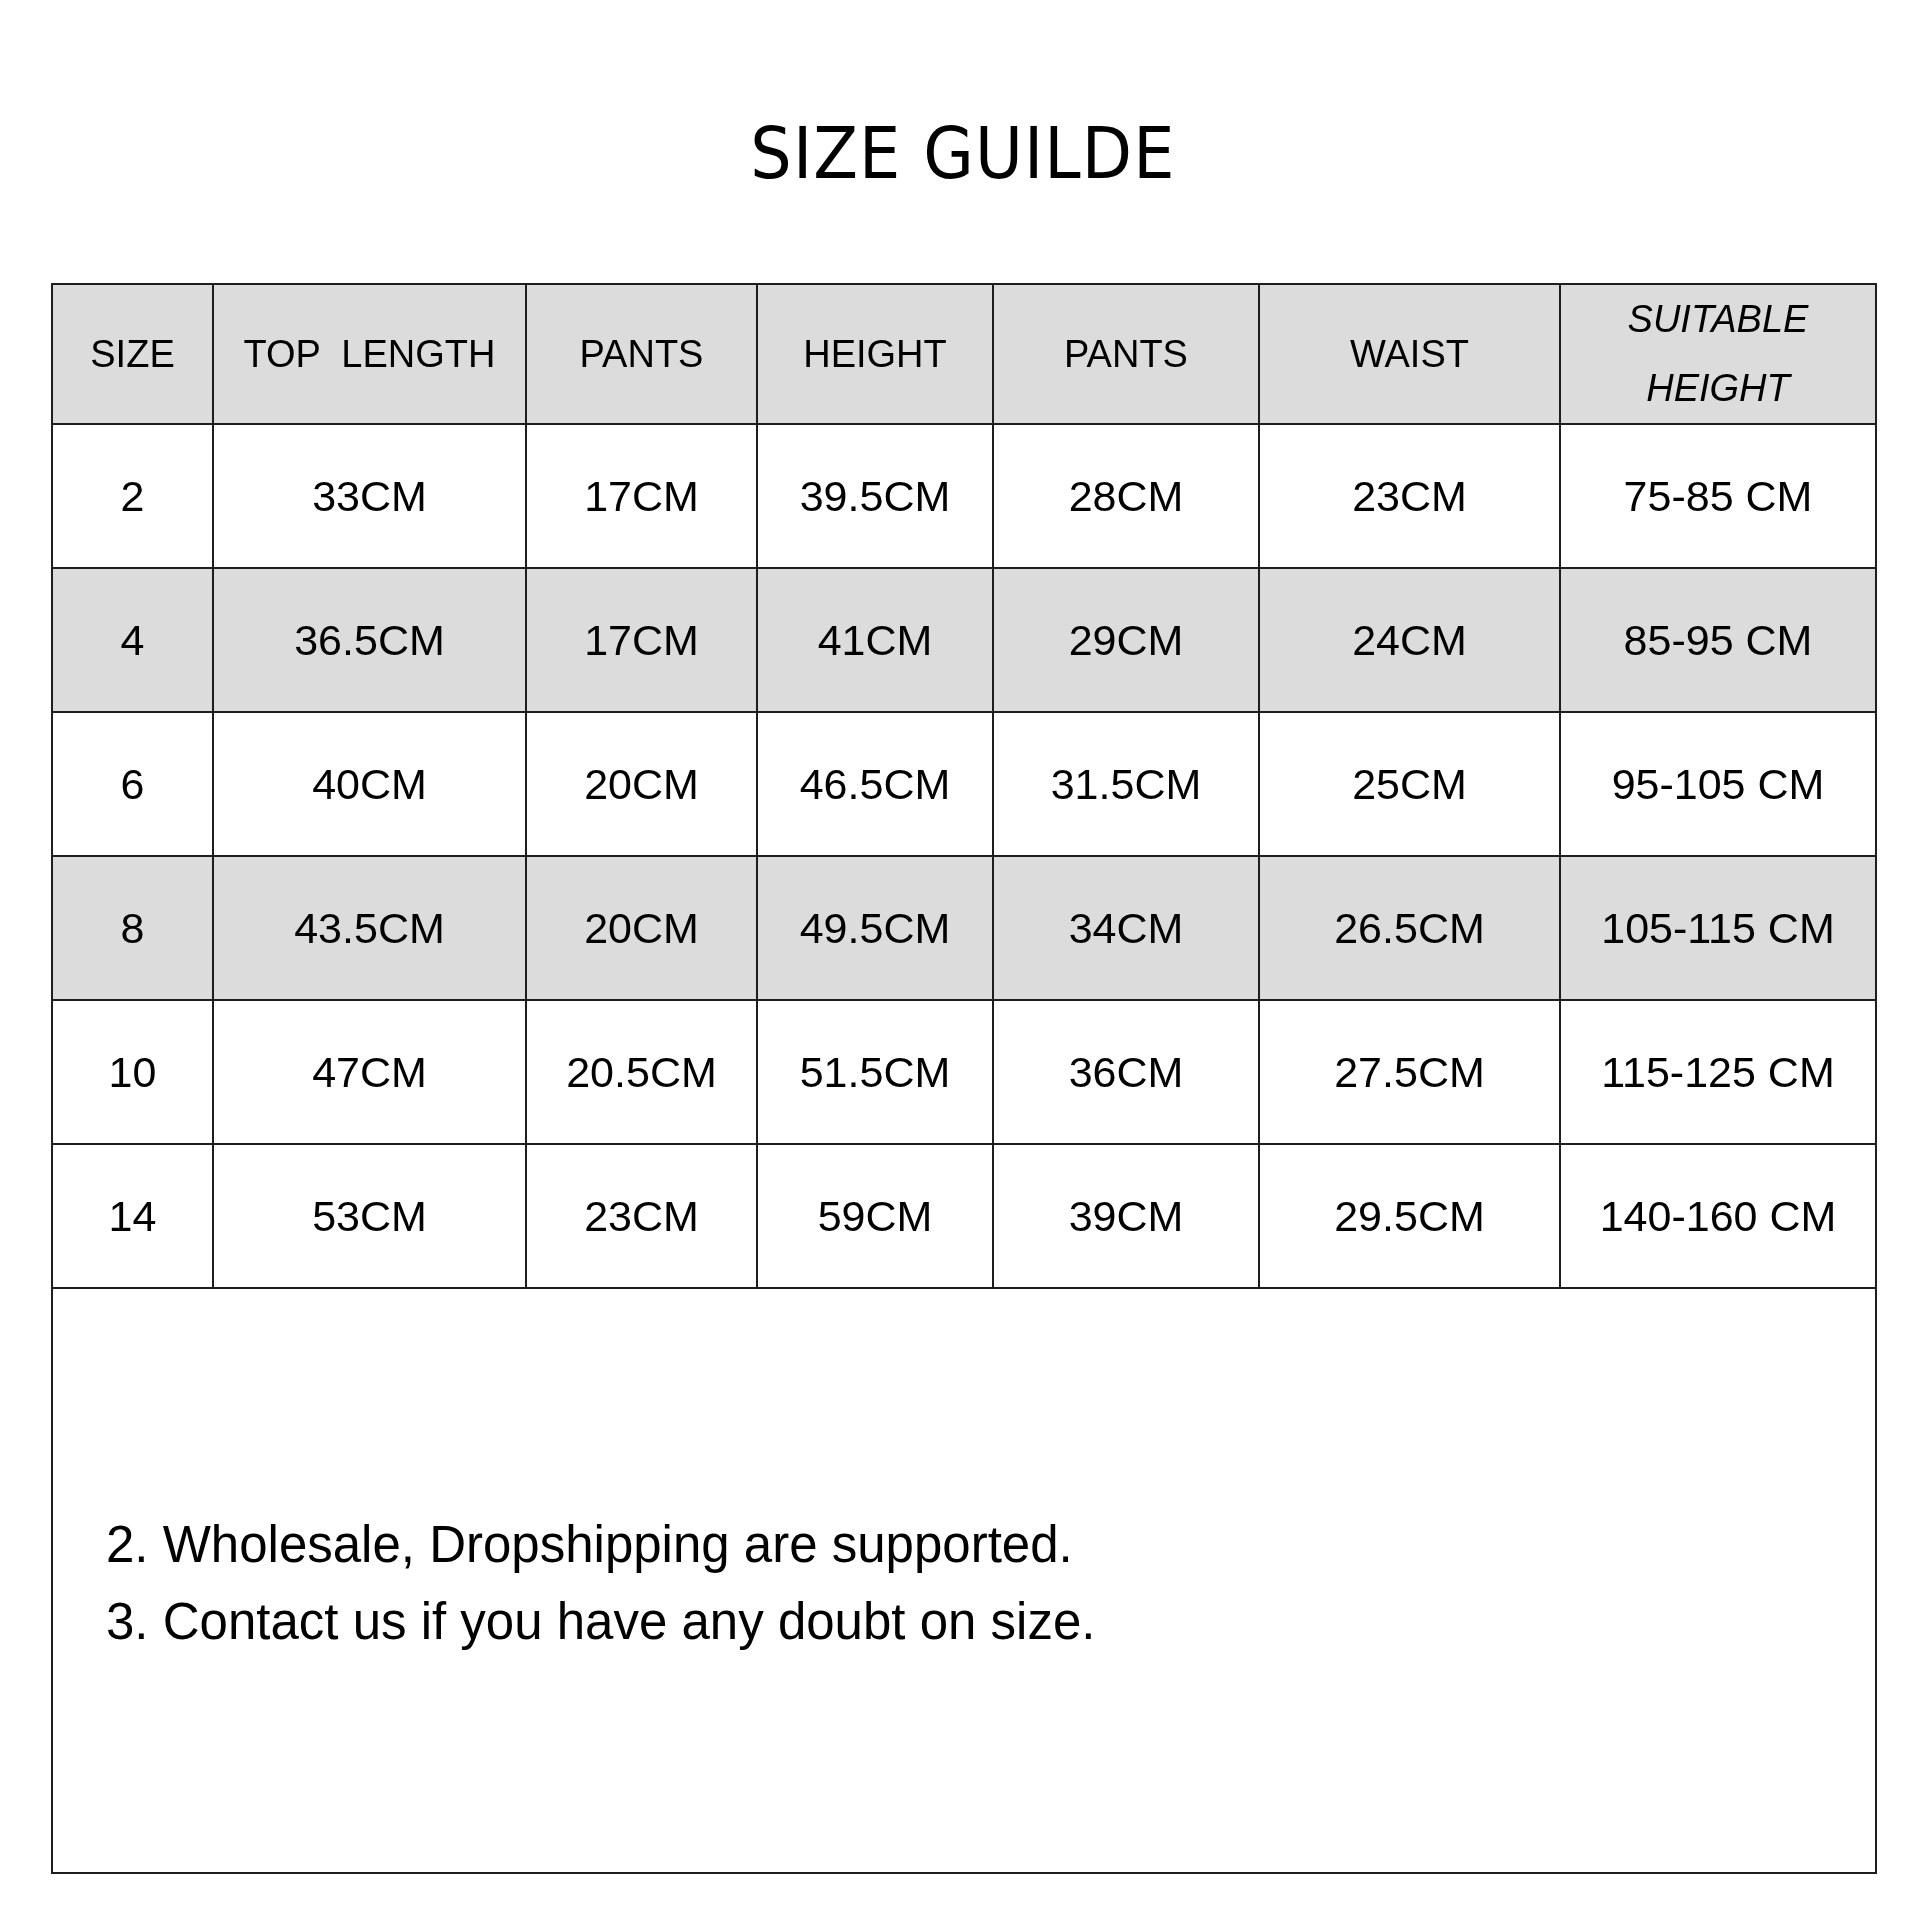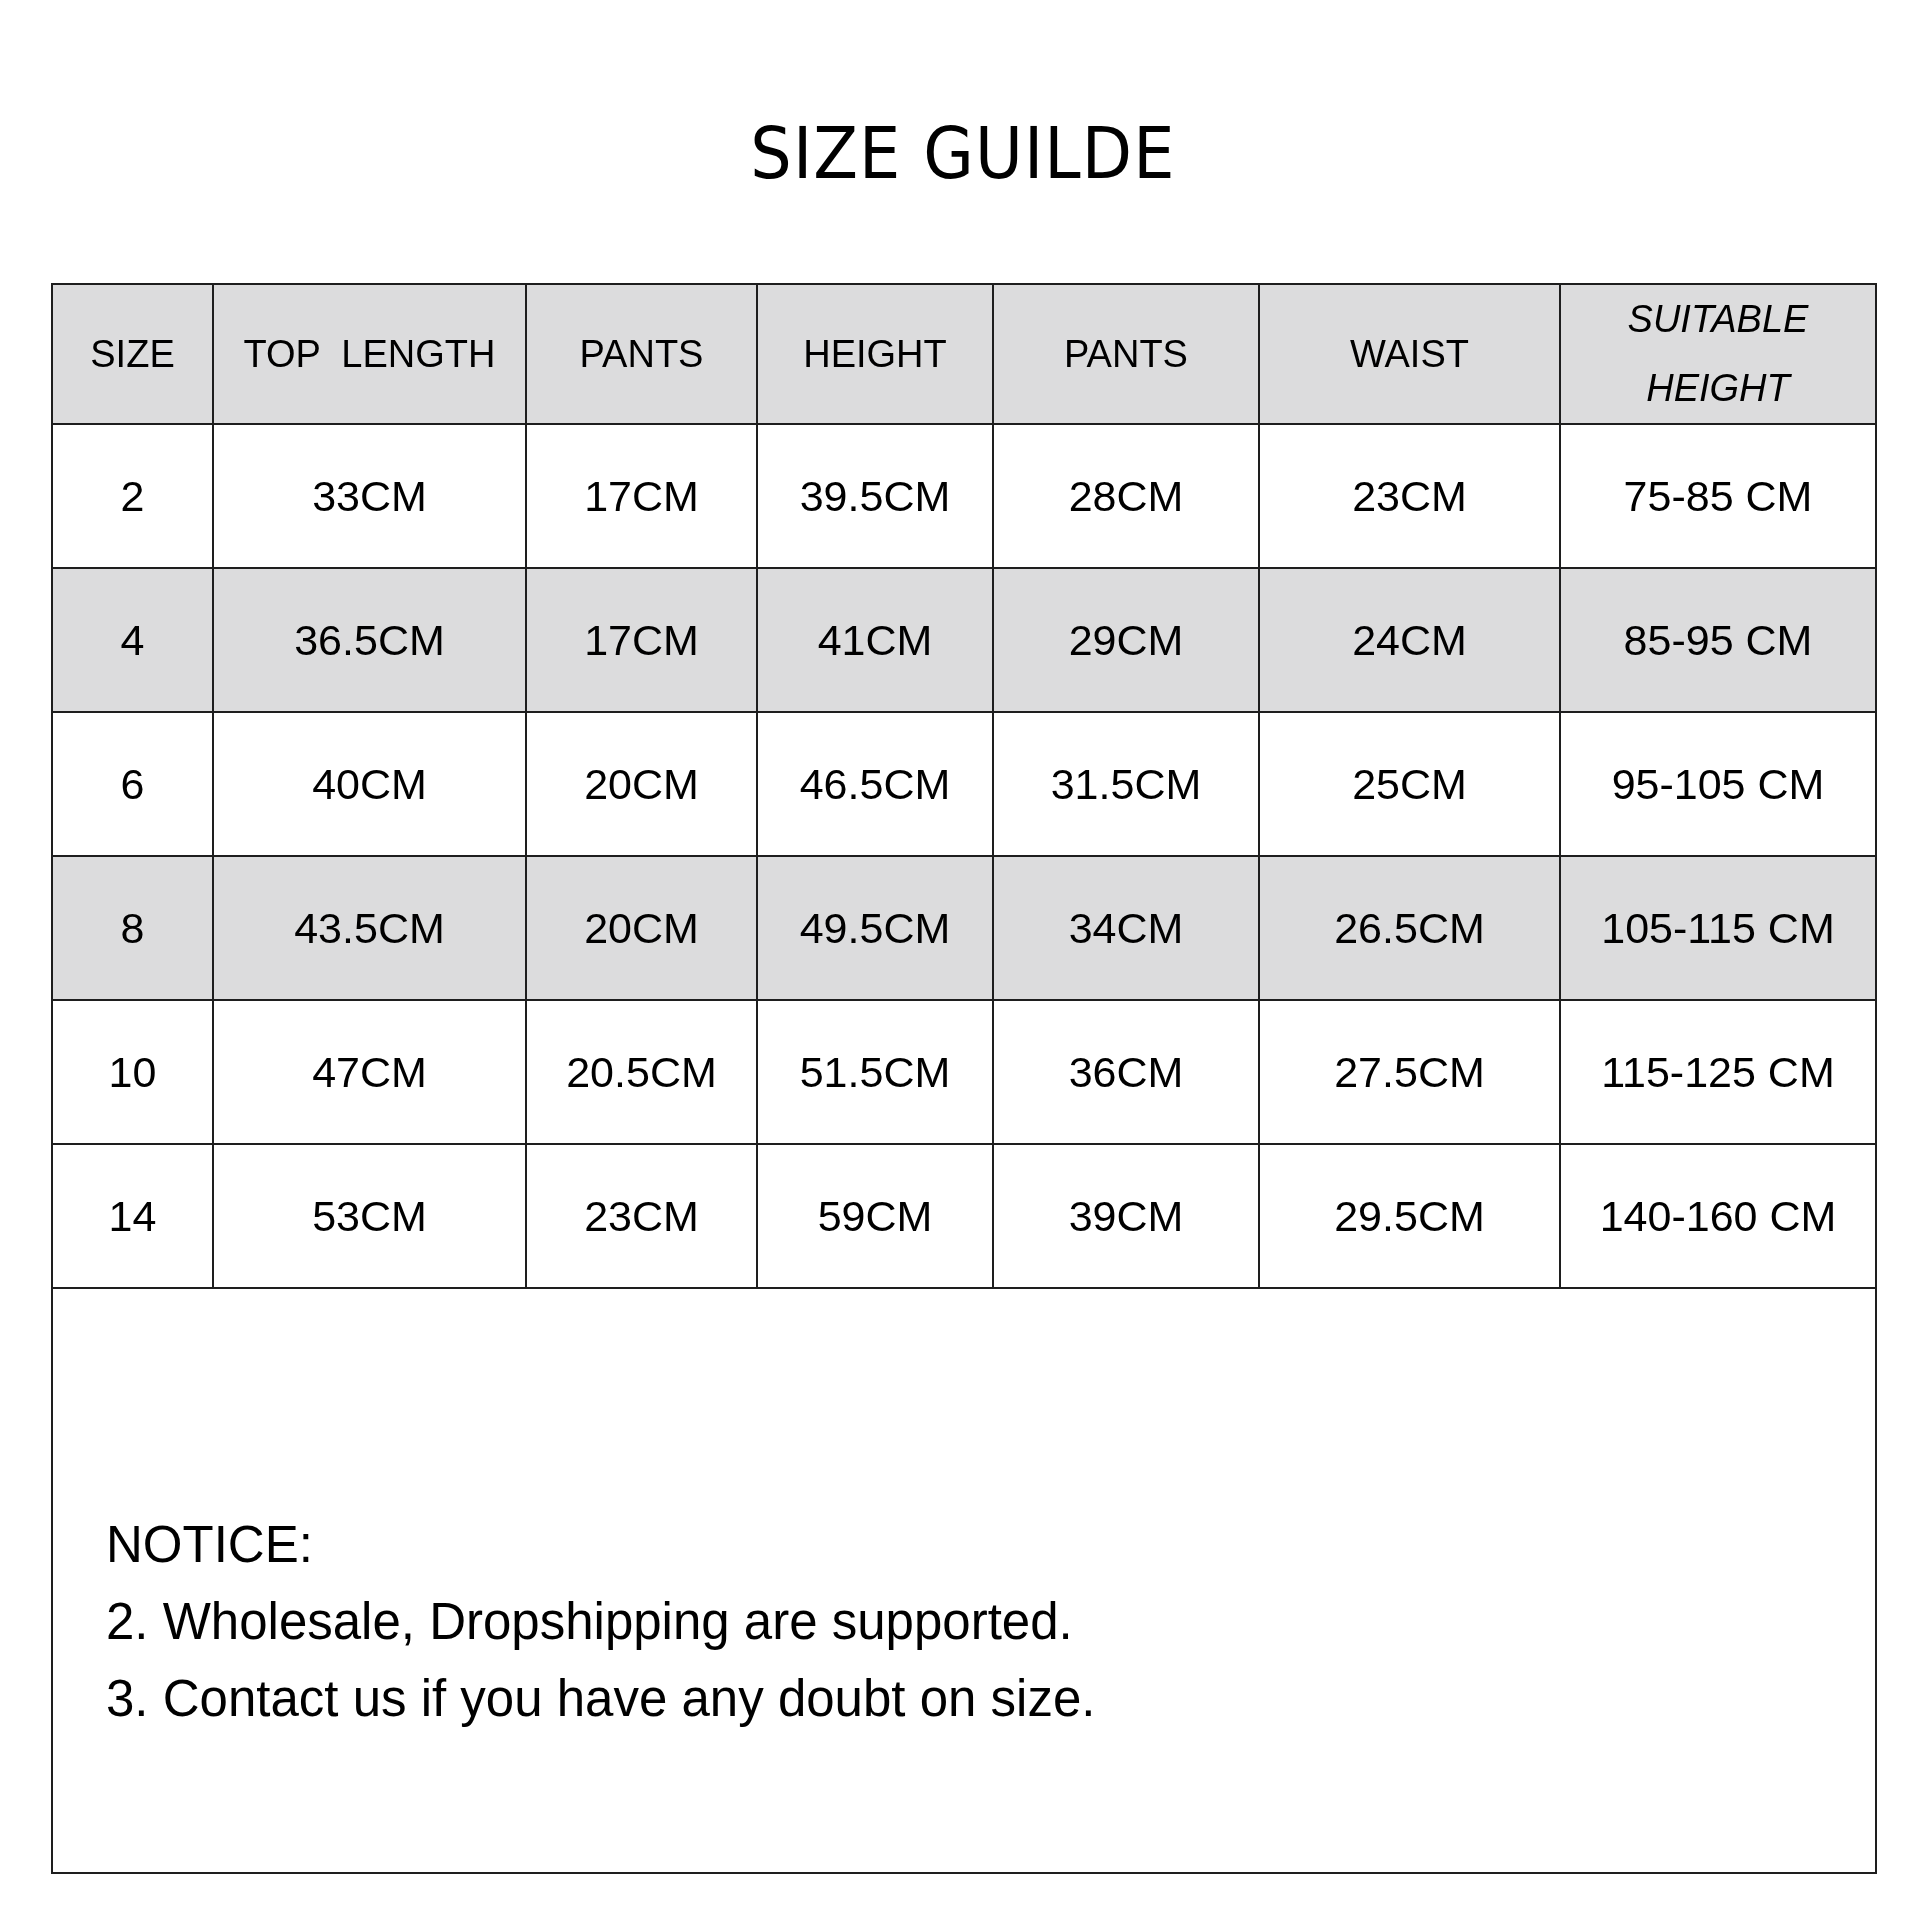--- a/index.html
+++ b/index.html
@@ -171,18 +171,17 @@
         <td>23CM</td>
         <td>59CM</td>
         <td>39CM</td>
         <td>29.5CM</td>
         <td>140-160 CM</td>
       </tr>
     </tbody>
   </table>
 
   <div class="notice">
-    <div class="line">NOTICE:</div>
     <div class="line">2. Wholesale, Dropshipping are supported.</div>
     <div class="line">3. Contact us if you have any doubt on size.</div>
   </div>
 </div>
 
 
 </body></html>

